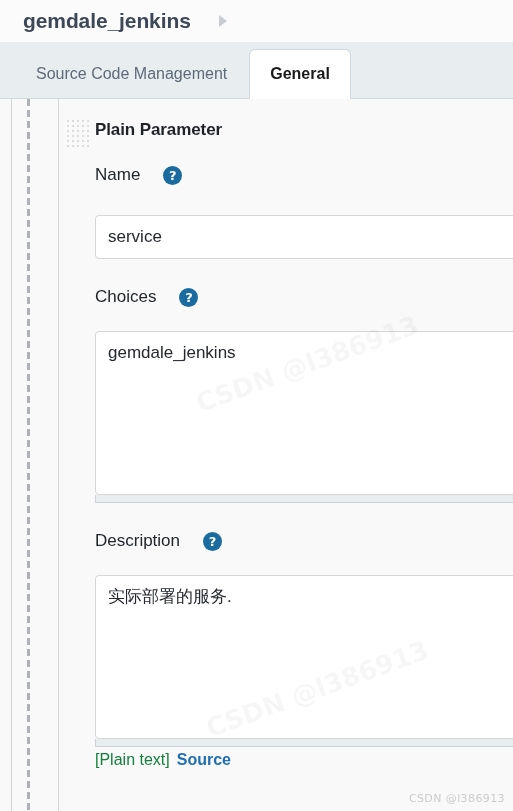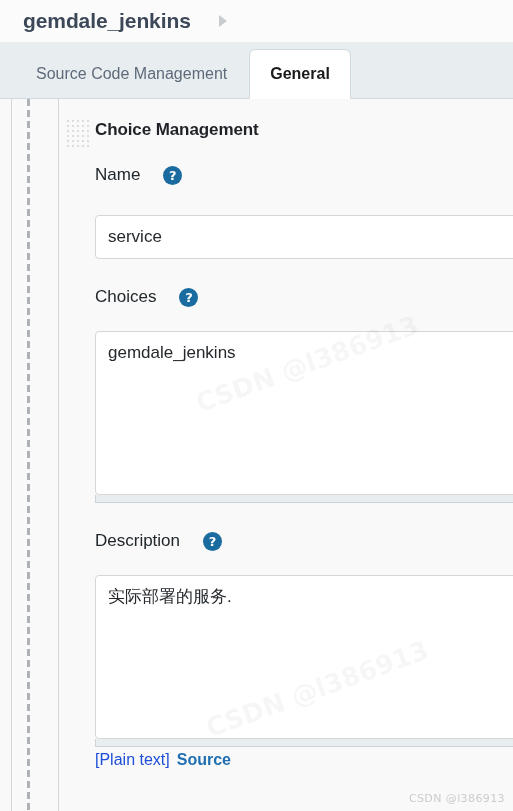--- a/index.html
+++ b/index.html
@@ -206,21 +206,21 @@
   }
 
   .plaintext-row {
     position: absolute;
     left: 36px;
     display: flex;
     align-items: baseline;
     gap: 7px;
     font-size: 16px;
   }
-  .plaintext-label { color: #1d4ed8; }
+  .plaintext-label { color: #15803d; }
   .preview-link {
     color: #1f6fb2;
     font-weight: bold;
     text-decoration: none;
     cursor: pointer;
   }
 
   
   .wm-corner {
     position: absolute;
@@ -261,21 +261,21 @@
   <div class="body-area">
 
     <div class="rail-left-border"></div>
     <div class="rail-dashed"></div>
     <div class="panel-left-border"></div>
 
     <div class="panel">
 
       <div class="drag-handle"></div>
 
-      <div class="section-title">Choice Management</div>
+      <div class="section-title">Plain Parameter</div>
 
       <div class="field-label-row" style="top:66px;">
         <span class="field-label">Name</span>
         <span class="help-icon">?</span>
       </div>
       <input class="text-input" style="top: 116px;" value="service">
 
       <div class="field-label-row" style="top:188px;">
         <span class="field-label">Choices</span>
         <span class="help-icon">?</span>

